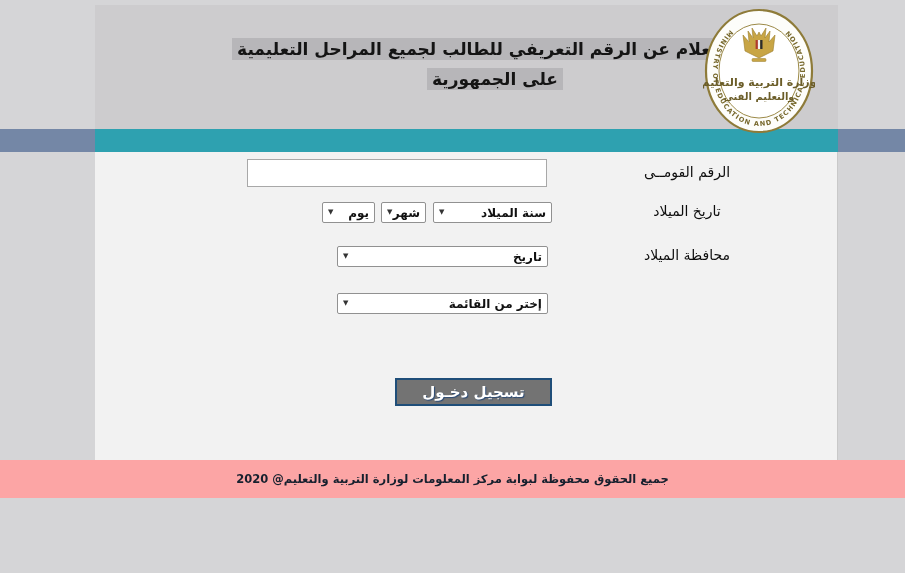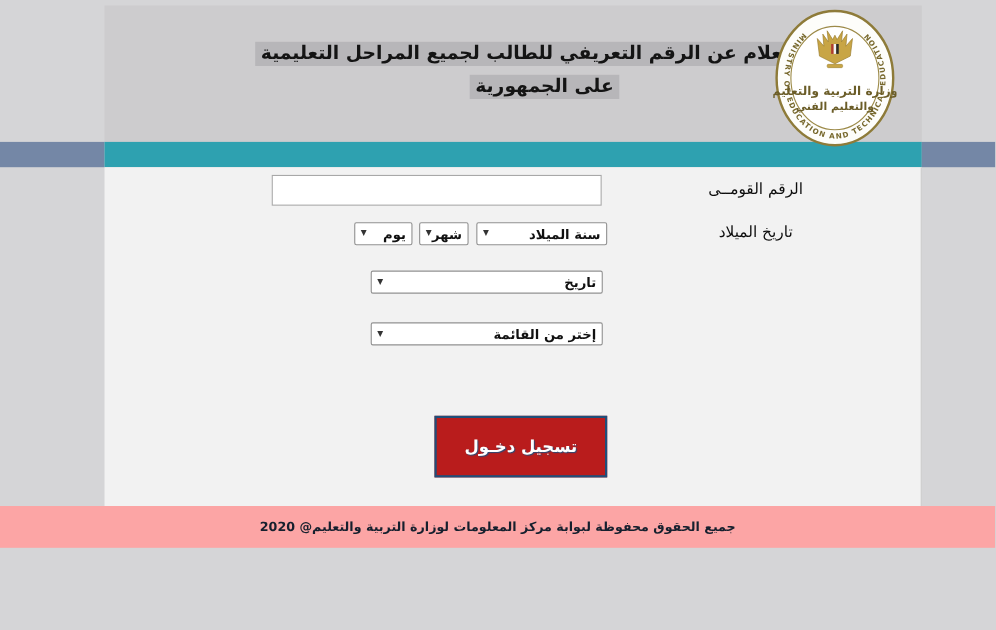--- a/index.html
+++ b/index.html
@@ -53,22 +53,22 @@
     cursor:default;
   }
   .sel .arr { font-size:7px; color:#333; line-height:1; }
   #sel-year  { left:433px; top:202px; width:119px; }
   #sel-month { left:381px; top:202px; width:45px; }
   #sel-day   { left:322px; top:202px; width:53px; }
   #sel-gov   { left:337px; top:246px; width:211px; }
   #sel-type  { left:337px; top:293px; width:211px; }
   
   .login-btn {
-    position:absolute; left:395px; top:378px; width:157px; height:56px;
-    background:#b91c1c; border:2px solid #1f4e79;
+    position:absolute; left:395px; top:378px; width:157px; height:28px;
+    background:#737373; border:2px solid #1f4e79;
     color:#ffffff; font-weight:bold; font-size:15px;
     display:flex; align-items:center; justify-content:center;
     direction:rtl; text-shadow:1px 1px 1px #2a4a75;
     font-family:"DejaVu Sans", sans-serif; cursor:pointer;
   }
   
   .footer-bar {
     position:absolute; left:0; top:460px; width:905px; height:38px;
     background:#fca5a5; display:flex; align-items:center; justify-content:center;
   }
@@ -108,20 +108,21 @@
   </svg>
 
   <div class="bar-left"></div>
   <div class="bar-center"></div>
   <div class="bar-right"></div>
 
   <div class="content-area"></div>
 
   <div class="fld-label" id="lbl-nid">الرقم القومــى</div>
   <div class="fld-label" id="lbl-dob">تاريخ الميلاد</div>
+  <div class="fld-label" id="lbl-gov">محافظة الميلاد</div>
 
   <input class="txt-input" type="text" value="" style="">
 
   <div class="sel" id="sel-year">
     <span>سنة الميلاد</span>
     <span class="arr">▼</span>
   </div>
   <div class="sel" id="sel-month">
     <span>شهر</span>
     <span class="arr">▼</span>

